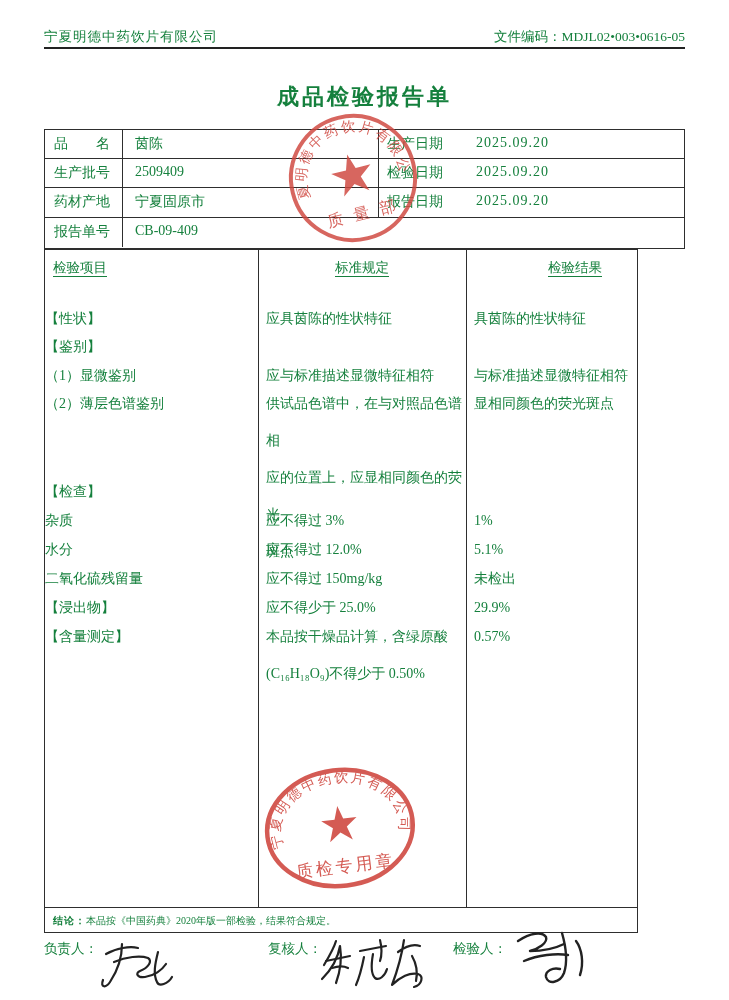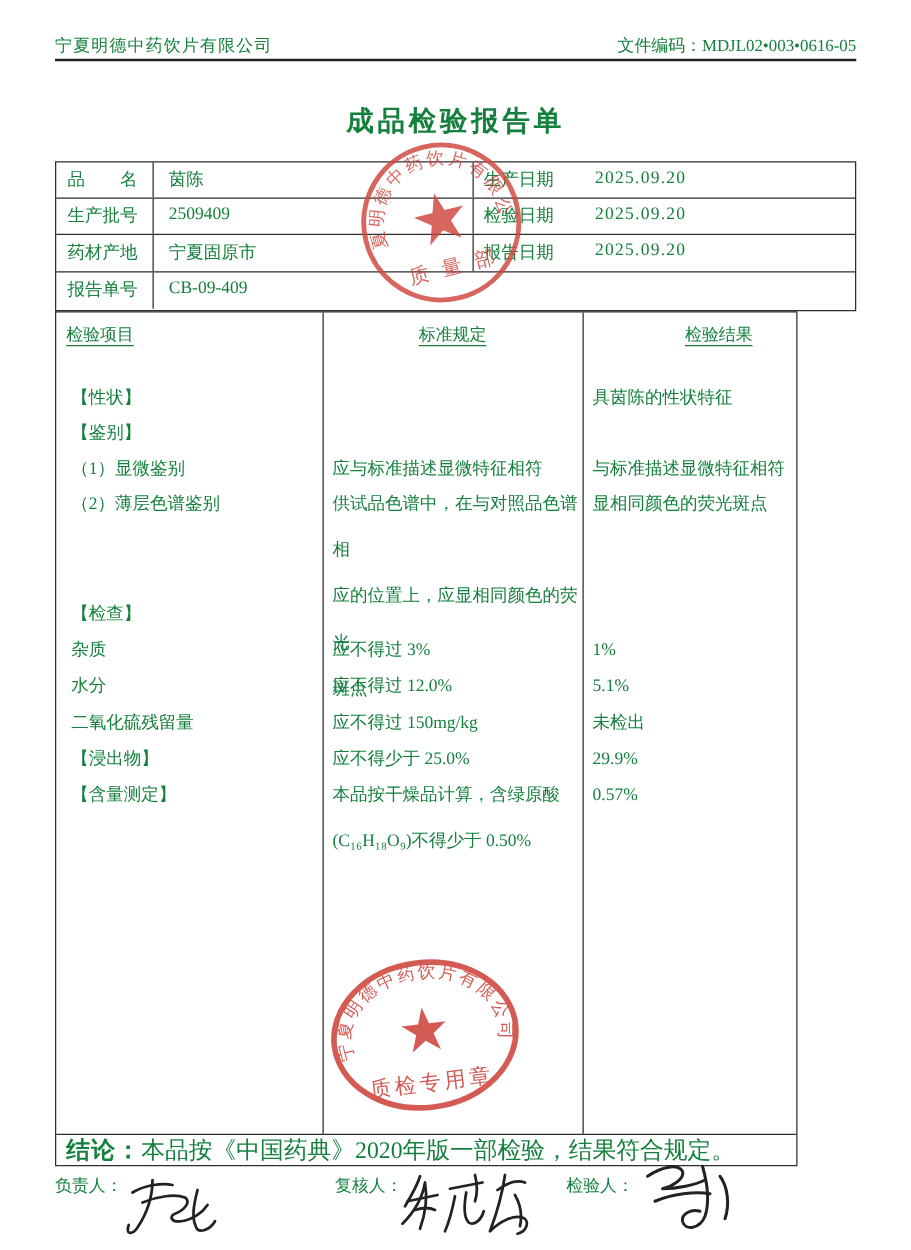--- a/index.html
+++ b/index.html
@@ -30,28 +30,28 @@
   .main-table{position:absolute;left:44px;top:249px;width:594px;height:684px;
     border:1.5px solid #2e2e2e;box-sizing:border-box;font-size:14px;}
   .vline1{position:absolute;left:213px;top:0;height:657px;width:0;border-left:1.5px solid #2e2e2e;}
   .vline2{position:absolute;left:421px;top:0;height:657px;width:0;border-left:1.5px solid #2e2e2e;}
   .h-item{position:absolute;left:8px;top:9px;font-size:13.5px;text-decoration:underline;text-underline-offset:4px;}
   .h-std{position:absolute;left:213px;width:208px;top:9px;font-size:13.5px;text-align:center;
     text-decoration:underline;text-underline-offset:4px;}
   .h-res{position:absolute;left:421px;width:218px;top:9px;font-size:13.5px;text-align:center;
     text-decoration:underline;text-underline-offset:4px;}
   .trow{position:absolute;left:0;width:100%;height:37px;}
-  .c-item{position:absolute;left:12px;width:198px;line-height:37px;}
+  .c-item{position:absolute;left:0;width:198px;line-height:37px;}
   .c-std{position:absolute;left:221px;width:196px;line-height:37px;white-space:pre-line;}
   .c-res{position:absolute;left:429px;width:202px;line-height:37px;white-space:pre-line;}
   .r0{top:50px}.r1{top:78px}.r2{top:107px}.r3{top:135px}.r4{top:223px}
   .r5{top:252px}.r6{top:281px}.r7{top:310px}.r8{top:339px}.r9{top:368px}
   
   .conclusion{position:absolute;left:0;top:657px;width:100%;height:25.5px;border-top:1.5px solid #2e2e2e;
-    box-sizing:border-box;line-height:25px;padding-left:8px;font-size:19px;}
+    box-sizing:border-box;line-height:25px;padding-left:8px;font-size:10px;}
   .conclusion .lbl{font-weight:bold;letter-spacing:1px;}
   
   .stamp{position:absolute;pointer-events:none;}
   .stamp-top{left:286px;top:111px;transform:rotate(-14deg);opacity:.82;}
   .stamp-bottom{left:262px;top:766px;transform:rotate(-7deg);opacity:.88;}
   
   .sig-label{position:absolute;font-size:13.5px;top:940px;}
   .lab-resp{left:44px;} .lab-rev{left:268px;} .lab-insp{left:453px;}
   .sig-svg{position:absolute;}
   .sig1{left:92px;top:938px;} .sig2{left:316px;top:933px;} .sig3{left:510px;top:927px;}
@@ -101,20 +101,21 @@
   <div class="main-table">
     <div class="vline1"></div>
     <div class="vline2"></div>
 
     <div class="h-item">检验项目</div>
     <div class="h-std">标准规定</div>
     <div class="h-res">检验结果</div>
 
     <div class="trow r0">
       <div class="c-item">【性状】</div>
+      <div class="c-std">应具茵陈的性状特征</div>
       <div class="c-res">具茵陈的性状特征</div>
     </div>
     <div class="trow r1">
       <div class="c-item">【鉴别】</div>
       <div class="c-std"></div>
       <div class="c-res"></div>
     </div>
     <div class="trow r2">
       <div class="c-item">（1）显微鉴别</div>
       <div class="c-std">应与标准描述显微特征相符</div>

